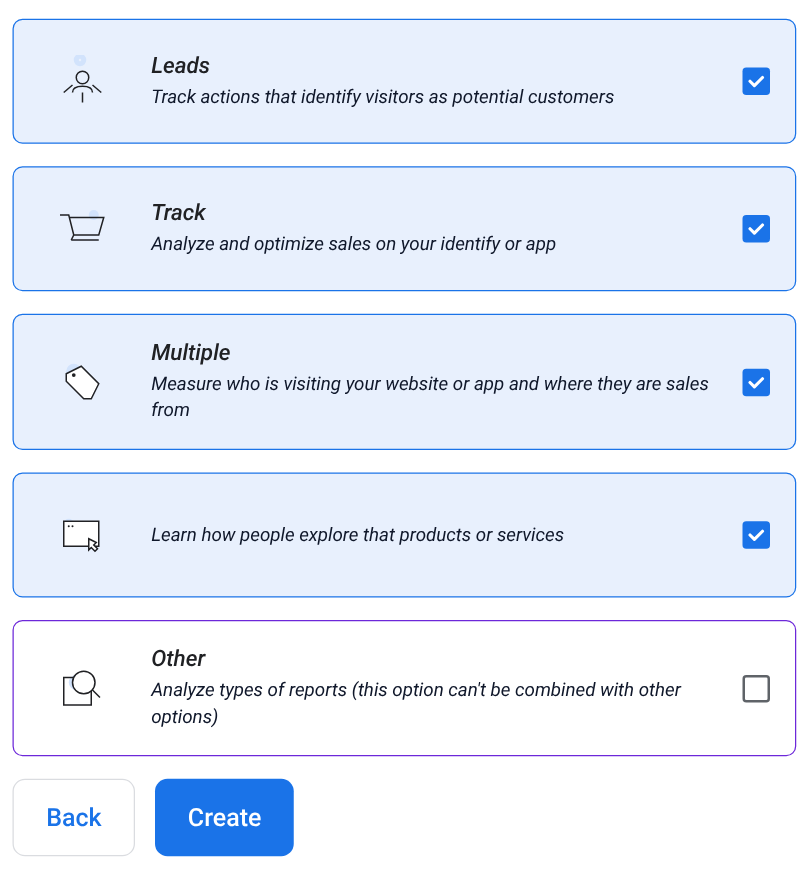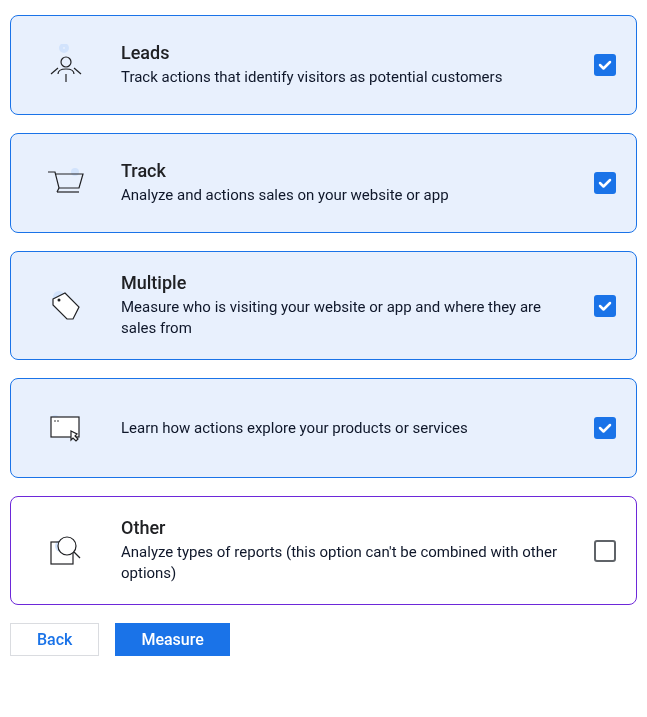--- a/index.html
+++ b/index.html
@@ -14,20 +14,21 @@
       width: 647px;
     }
     .option-card {
       display: flex;
       align-items: center;
       border-radius: 8px;
       padding: 20px 20px;
       margin-bottom: 18px;
       cursor: pointer;
       min-height: 100px;
+      font-style: italic;
     }
     .option-card.selected {
       background: #e8f0fd;
       border: 1px solid #1a73e8;
     }
     .option-card.unselected {
       background: #fff;
       border: 1px solid #6d28d9;
     }
     .option-icon {
@@ -74,23 +75,23 @@
     .checkbox.unchecked {
       background: #fff;
       border: 2px solid #5f6368;
     }
     .footer-buttons {
       display: flex;
       gap: 16px;
       margin-top: 18px;
     }
     .btn {
-      padding: 6px 26px;
-      border-radius: 0;
-      font-size: 16px;
+      padding: 18px 26px;
+      border-radius: 10px;
+      font-size: 20px;
       font-weight: 500;
       cursor: pointer;
       border: none;
       font-family: inherit;
     }
     .btn-back {
       background: #fff;
       color: #1a73e8;
       border: 1px solid #dadce0;
     }
@@ -130,21 +131,21 @@
   <div class="option-icon">
     <svg width="42" height="42" viewBox="0 0 42 42" fill="none" stroke="#202124" stroke-width="1.2">
       <circle cx="30" cy="10" r="4" fill="#d2e3fc" stroke="none"></circle>
       <path d="M 3 10 L 10 10 L 14 26 L 34 26 L 38 12 L 10 12" fill="none"></path>
       <line x1="14" y1="26" x2="12" y2="30"></line>
       <line x1="12" y1="30" x2="34" y2="30"></line>
     </svg>
   </div>
   <div class="option-content">
     <div class="option-title">Track</div>
-    <div class="option-description">Analyze and actions sales on your website or app</div>
+    <div class="option-description">Analyze and optimize sales on your identify or app</div>
   </div>
   <div class="checkbox-container">
     <div class="checkbox checked">
       <svg width="16" height="16" viewBox="0 0 16 16">
           <path d="M 3 8 L 6.5 11.5 L 13 5" stroke="#fff" stroke-width="2.5" fill="none" stroke-linecap="round" stroke-linejoin="round"></path>
         </svg>
     </div>
   </div>
 </div>
 
@@ -173,21 +174,21 @@
   <div class="option-icon">
     <svg width="42" height="42" viewBox="0 0 42 42" fill="none" stroke="#202124" stroke-width="1.2">
       <circle cx="10" cy="12" r="4" fill="#d2e3fc" stroke="none"></circle>
       <rect x="6" y="10" width="28" height="20" fill="#fff"></rect>
       <circle cx="10" cy="14" r="0.8" fill="#202124" stroke="none"></circle>
       <circle cx="13" cy="14" r="0.8" fill="#202124" stroke="none"></circle>
       <path d="M 26 24 L 32 27 L 30 29 L 33 32 L 31 34 L 28 31 L 26 33 Z" fill="#fff"></path>
     </svg>
   </div>
   <div class="option-content">
-    <div class="option-description">Learn how actions explore your products or services</div>
+    <div class="option-description">Learn how people explore that products or services</div>
   </div>
   <div class="checkbox-container">
     <div class="checkbox checked">
       <svg width="16" height="16" viewBox="0 0 16 16">
           <path d="M 3 8 L 6.5 11.5 L 13 5" stroke="#fff" stroke-width="2.5" fill="none" stroke-linecap="round" stroke-linejoin="round"></path>
         </svg>
     </div>
   </div>
 </div>
 
@@ -204,14 +205,14 @@
     <div class="option-title">Other</div>
     <div class="option-description">Analyze types of reports (this option can't be combined with other options)</div>
   </div>
   <div class="checkbox-container">
     <div class="checkbox unchecked"></div>
   </div>
 </div>
 
 <div class="footer-buttons">
   <button class="btn btn-back">Back</button>
-  <button class="btn btn-create">Measure</button>
+  <button class="btn btn-create">Create</button>
 </div>
 
 </body></html>

